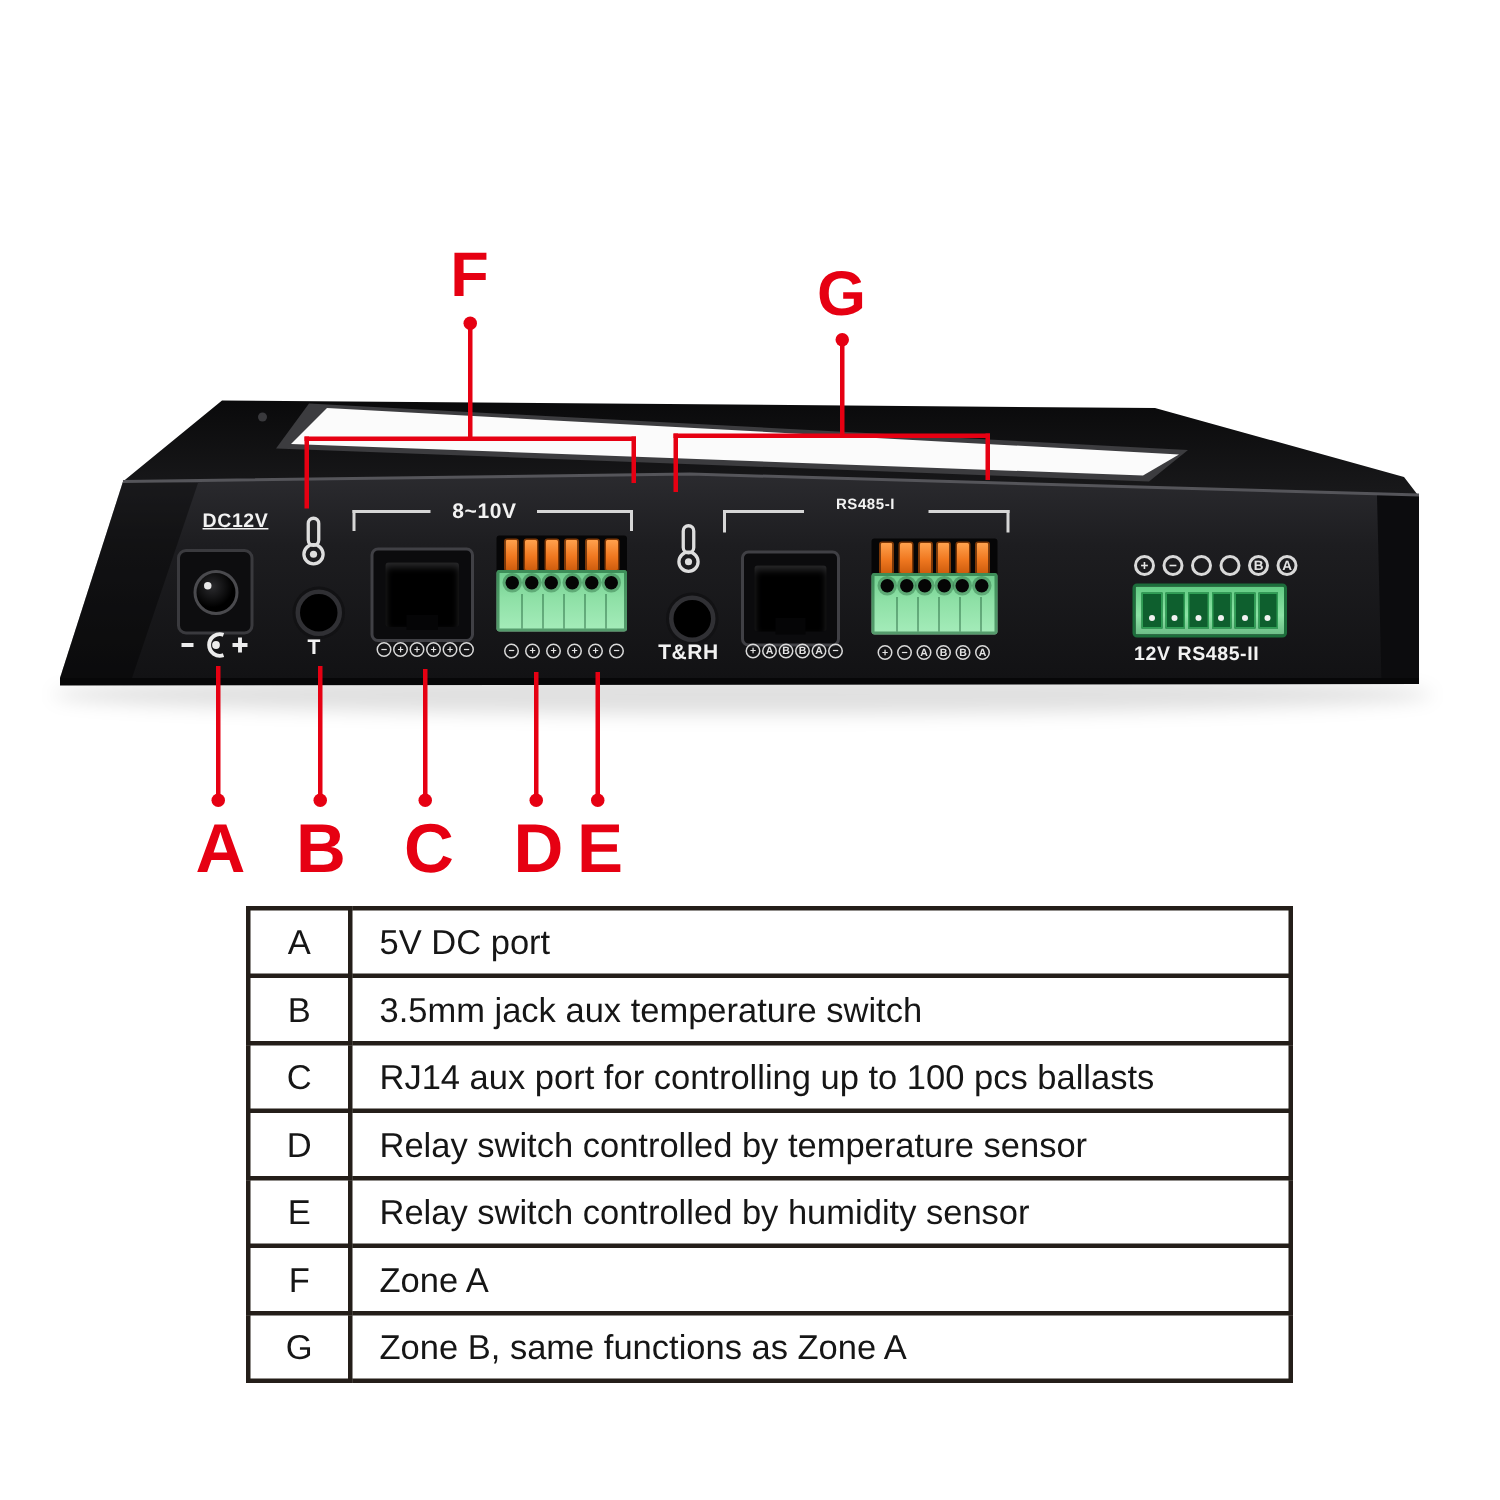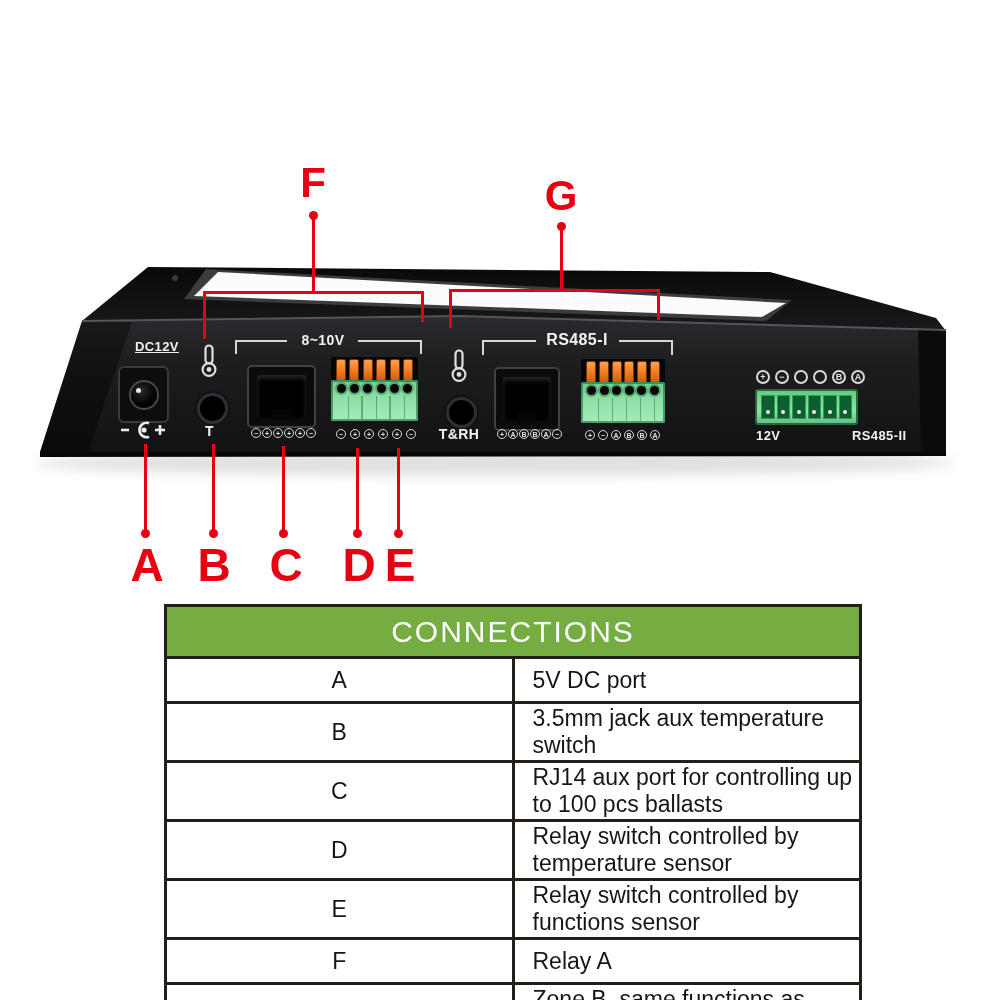--- a/index.html
+++ b/index.html
@@ -194,21 +194,21 @@
   </div>
 
   <svg class="thermo" style="left:448px;top:349px" width="22" height="34" viewBox="0 0 22 34">
     <rect x="7.5" y="1.5" width="7" height="18" rx="3.5" stroke="#dedede" stroke-width="2.2" fill="none"></rect>
     <circle cx="11" cy="25.5" r="6.4" stroke="#dedede" stroke-width="2.2" fill="none"></circle>
     <circle cx="11" cy="25.5" r="2.4" fill="#dedede"></circle>
   </svg>
   <div class="jack" style="left:446px;top:397px;"></div>
   <div class="plabel" style="left:434px;top:426px;width:50px;font-size:14px;">T&amp;RH</div>
 
-  <div class="plabel" style="left:540px;top:331px;width:74px;font-size:16px;">RS485-I</div>
+  <div class="plabel" style="left:540px;top:331px;width:74px;font-size:10px;">RS485-I</div>
   <div class="gline" style="left:482px;top:340px;width:54px;"></div>
   <div class="gline" style="left:619px;top:340px;width:54px;"></div>
   <div class="gtick" style="left:482px;top:340px;height:15px;"></div>
   <div class="gtick" style="left:671px;top:340px;height:15px;"></div>
 
   <div class="rj" style="left:494px;top:367px;width:62px;height:60px;">
     <span class="op"></span>
     <span class="tab"></span>
   </div>
   <div class="pins" style="left:497px;top:429px;">
@@ -261,21 +261,21 @@
   </div>
   <div class="conn" style="left:755px;top:389px;width:103px;height:36px;">
     <span class="cell"></span>
       <span class="cell"></span>
       <span class="cell"></span>
     <span class="cell"></span>
       <span class="cell"></span>
       <span class="cell"></span>
   </div>
   <div class="plabel" style="left:756px;top:428px;width:34px;text-align:left;">12V</div>
-  <div class="plabel" style="left:852px;top:428px;width:64px;text-align:left;">RS485-II</div>
+  <div class="plabel" style="left:785px;top:428px;width:64px;text-align:left;">RS485-II</div>
 
   <div class="rl-letter rl-top" style="left:291px;top:162px;">F</div>
   <div class="rl-dot" style="left:309px;top:211px;"></div>
   <div class="rl-v" style="left:312px;top:218px;height:75px;"></div>
   <div class="rl-h" style="left:203px;top:291px;width:221px;"></div>
   <div class="rl-v" style="left:203px;top:291px;height:48px;"></div>
   <div class="rl-v" style="left:421px;top:291px;height:31px;"></div>
 
   <div class="rl-letter rl-top" style="left:539px;top:175px;">G</div>
   <div class="rl-dot" style="left:557px;top:222px;"></div>
@@ -299,46 +299,43 @@
   <div class="rl-v" style="left:356px;top:448px;height:84px;"></div>
   <div class="rl-dot" style="left:353px;top:529px;"></div>
   <div class="rl-letter rl-bot" style="left:336px;top:542px;">D</div>
 
   <div class="rl-v" style="left:397px;top:448px;height:84px;"></div>
   <div class="rl-dot" style="left:394px;top:529px;"></div>
   <div class="rl-letter rl-bot" style="left:377px;top:542px;">E</div>
 
   <table class="conns">
     <tbody>
-        <tr>
-      <th colspan="2">CONNECTIONS</th>
-    </tr>
     <tr>
       <td class="k">A</td>
       <td class="d">5V DC port</td>
     </tr>
     <tr>
       <td class="k">B</td>
       <td class="d">3.5mm jack aux temperature switch</td>
     </tr>
     <tr>
       <td class="k">C</td>
       <td class="d">RJ14 aux port for controlling up to 100 pcs ballasts</td>
     </tr>
     <tr>
       <td class="k">D</td>
       <td class="d">Relay switch controlled by temperature sensor</td>
     </tr>
     <tr>
       <td class="k">E</td>
-      <td class="d">Relay switch controlled by functions sensor</td>
+      <td class="d">Relay switch controlled by humidity sensor</td>
     </tr>
     <tr>
       <td class="k">F</td>
-      <td class="d">Relay A</td>
+      <td class="d">Zone A</td>
     </tr>
     <tr>
       <td class="k">G</td>
       <td class="d">Zone B, same functions as Zone A</td>
     </tr>
   </tbody>
     </table>
 
 </div>
 

